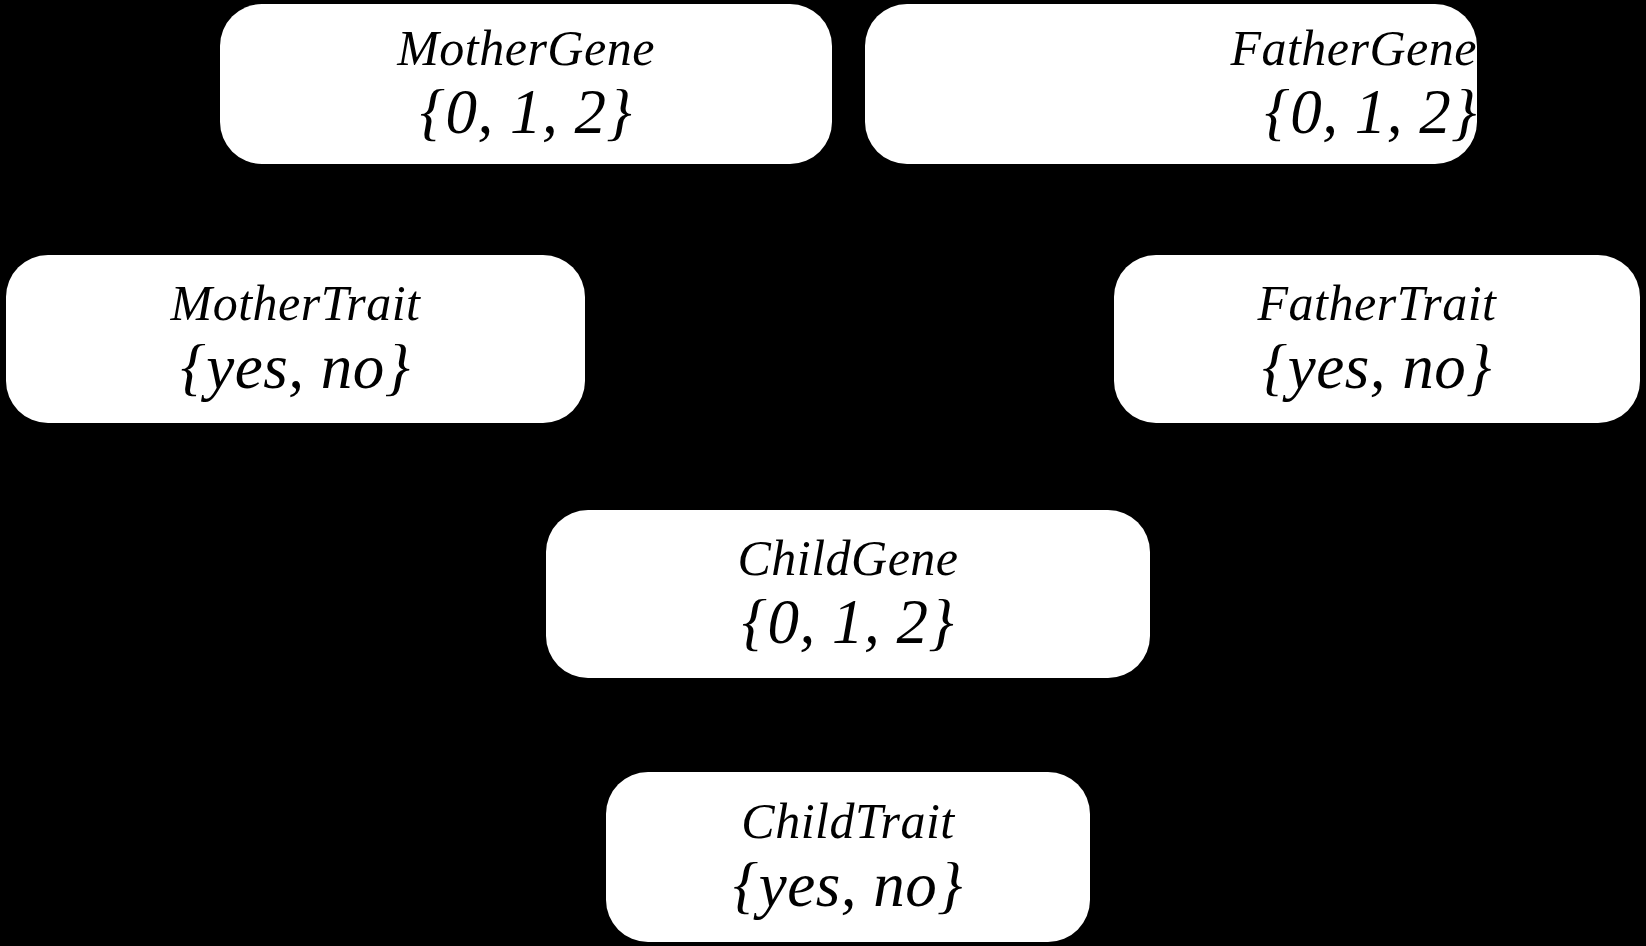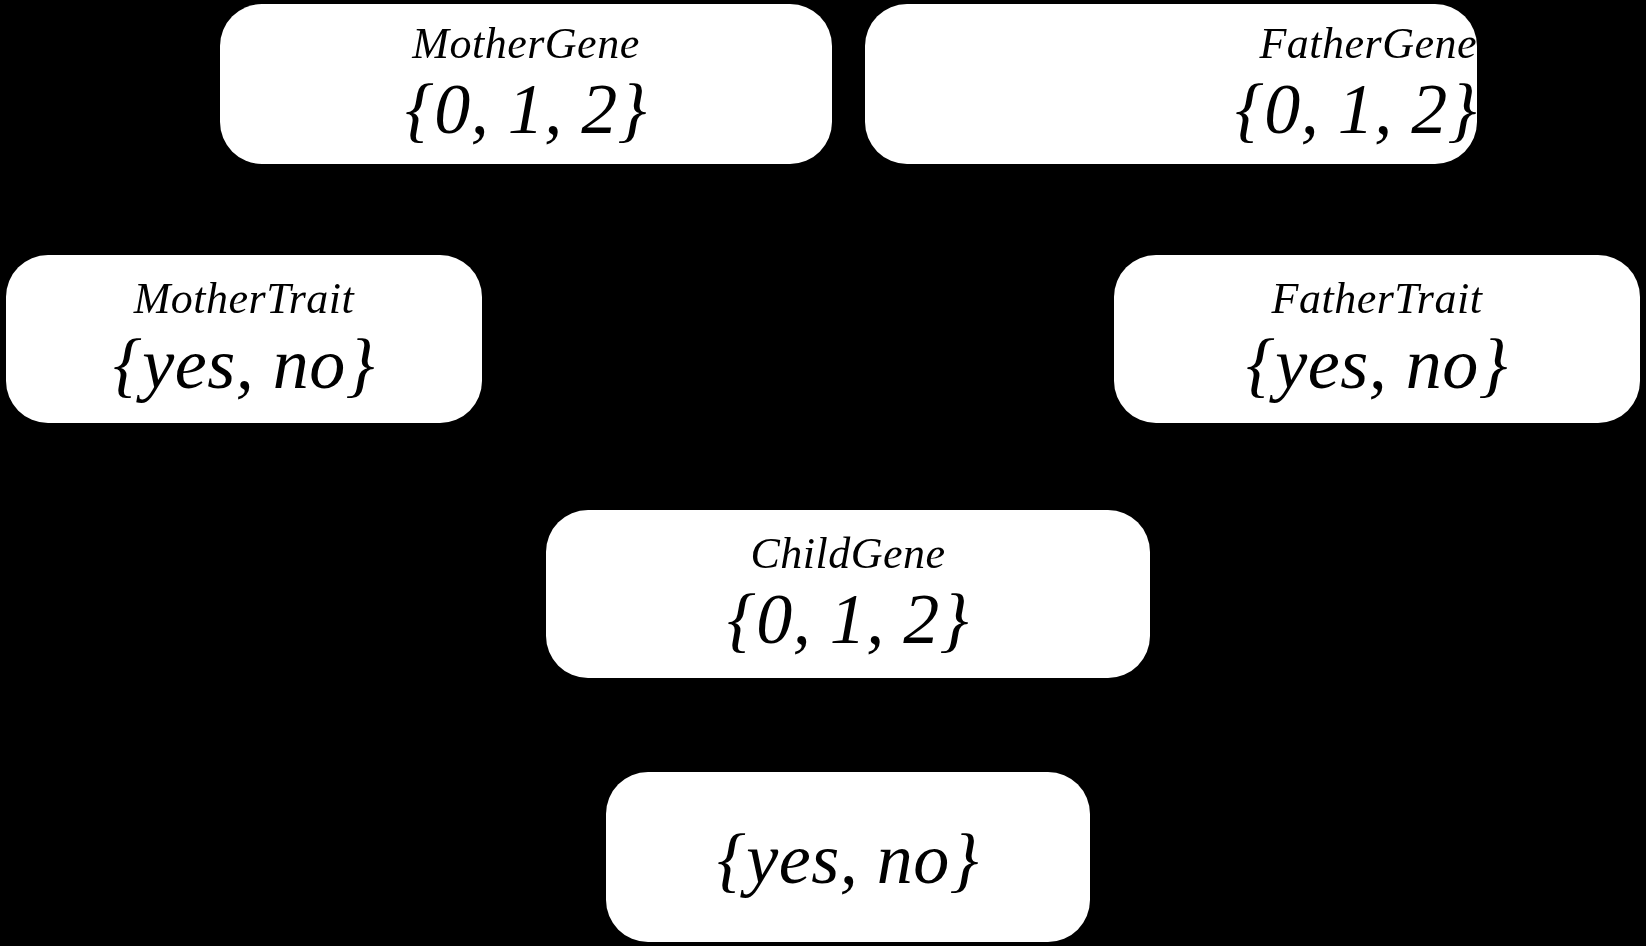--- a/index.html
+++ b/index.html
@@ -41,36 +41,36 @@
   .node .node-label,
   .node .node-domain {
     display: block;
     white-space: nowrap;
     font-style: italic;
     font-weight: 400;
     letter-spacing: 0.5px;
   }
 
   .node .node-label {
-    font-size: 44px;
+    font-size: 50px;
   }
   .node .node-domain {
-    font-size: 72px;
+    font-size: 63px;
     margin-top: 4px;
   }
 
   
   #node-mother-gene {
     left: 220px;  top: 4px;    width: 612px; height: 160px;
   }
   #node-father-gene {
     left: 865px;  top: 4px;    width: 612px; height: 160px; align-items: flex-end;
   }
   #node-mother-trait {
-    left: 6px;    top: 255px;  width: 476px; height: 168px;
+    left: 6px;    top: 255px;  width: 579px; height: 168px;
   }
   #node-father-trait {
     left: 1114px; top: 255px;  width: 526px; height: 168px; text-align: right;
   }
   #node-child-gene {
     left: 546px;  top: 510px;  width: 604px; height: 168px;
   }
   #node-child-trait {
     left: 606px;  top: 772px;  width: 484px; height: 170px;
   }
@@ -99,16 +99,17 @@
     <span class="node-label">FatherTrait</span>
     <span class="node-domain">{yes, no}</span>
   </div>
 
   <div class="node" id="node-child-gene">
     <span class="node-label">ChildGene</span>
     <span class="node-domain">{0, 1, 2}</span>
   </div>
 
   <div class="node" id="node-child-trait">
+    <span class="node-label">ChildTrait</span>
     <span class="node-domain">{yes, no}</span>
   </div>
 
 </div>
 
 </body></html>

